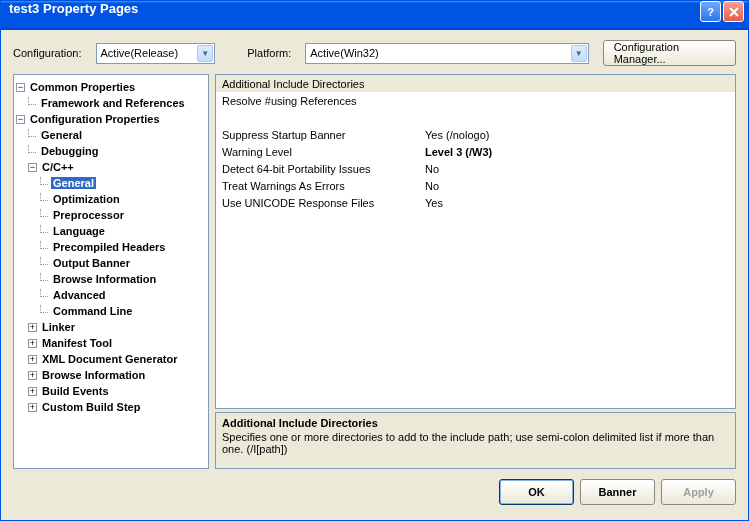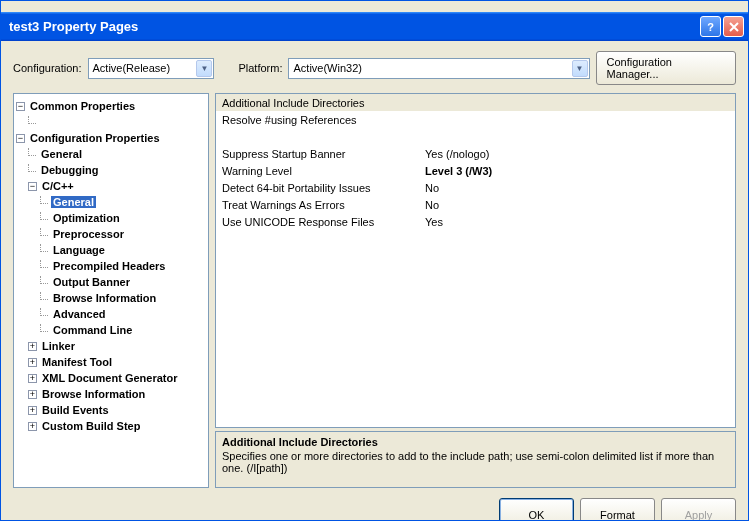--- a/index.html
+++ b/index.html
@@ -1,47 +1,47 @@
 <!DOCTYPE html>
 <html><head>
 <meta charset="utf-8">
 <style>
 * { box-sizing: border-box; font-family: Tahoma, sans-serif; font-size: 11px; }
 body { margin: 0; background: #ece9d8; width: 749px; height: 521px; overflow: hidden; border: 1px solid #0054e3; }
-.titlebar { height: 29px; background: linear-gradient(to bottom, #3a95ff 0%, #0054e3 8%, #0054e3 92%, #003ec7 100%); display: flex; align-items: center; padding: 0 4px 0 8px; margin-top: 11px; }
+.titlebar { height: 29px; background: linear-gradient(to bottom, #3a95ff 0%, #0054e3 8%, #0054e3 92%, #003ec7 100%); display: flex; padding: 0 4px 0 8px; }
 .titlebar-text { color: #fff; font-weight: bold; font-size: 13px; flex: 1; }
 .titlebar-btns { display: flex; gap: 2px; }
 .titlebar-btn { width: 21px; height: 21px; border-radius: 3px; border: 1px solid #fff; display: flex; align-items: center; justify-content: center; color: #fff; font-weight: bold; font-size: 11px; }
 .help-btn { background: linear-gradient(to bottom, #6fa8ff, #2d76e8); }
 .close-btn { background: linear-gradient(to bottom, #f5a193, #e45d4b); }
 .content { padding: 10px 12px; }
-.toprow { display: flex; align-items: center; gap: 6px; margin-bottom: 8px; }
+.toprow { display: flex; align-items: center; gap: 14px; margin-bottom: 8px; }
 .label { color: #000; }
 .combo { height: 21px; background: #fff; border: 1px solid #7f9db9; display: flex; align-items: center; padding: 0 1px 0 4px; }
 .combo-arrow { width: 16px; height: 17px; background: linear-gradient(to bottom, #ddecfe, #c2dcfd); border: 1px solid #b4c8ec; border-radius: 2px; margin-left: auto; display: flex; align-items: center; justify-content: center; color: #4d6185; font-size: 8px; }
-.btn { height: 34px; background: linear-gradient(to bottom, #fff, #ece9d8); border: 1px solid #888; border-radius: 3px; padding: 0 10px; display: flex; align-items: center; justify-content: center; cursor: default; }
+.btn { height: 26px; background: linear-gradient(to bottom, #fff, #ece9d8); border: 1px solid #888; border-radius: 3px; padding: 0 10px; display: flex; align-items: center; justify-content: center; cursor: default; }
 .btn.disabled { color: #a0a0a0; }
 .main { display: flex; gap: 6px; height: 395px; }
 .tree { width: 196px; background: #fff; border: 1px solid #7f9db9; padding: 4px 2px; overflow: auto; }
 .tree-node { display: flex; align-items: center; height: 16px; padding-left: 0; white-space: nowrap; }
 .tree-toggle { width: 9px; height: 9px; border: 1px solid #8c96ab; display: inline-flex; align-items: center; justify-content: center; font-size: 9px; line-height: 1; margin-right: 3px; color: #000; background: #fff; }
 .tree-spacer { display: inline-block; width: 12px; }
 .dotted { border-left: 1px dotted #999; border-bottom: 1px dotted #999; width: 8px; height: 8px; display: inline-block; margin-right: 3px; margin-bottom: 4px; }
 .tree-label { padding: 0 2px; font-weight: bold; }
 .tree-label.selected { background: #316ac5; color: #fff; }
 .right { flex: 1; display: flex; flex-direction: column; gap: 3px; }
 .grid { flex: 1; background: #fff; border: 1px solid #7f9db9; overflow: auto; }
 .grid-row { display: flex; height: 17px; align-items: center; }
 .grid-row.header { background: #ece9d8; }
 .grid-cell-l { width: 205px; padding-left: 6px; }
 .grid-cell-r { flex: 1; padding-left: 4px; }
 .bold { font-weight: bold; }
 .desc { height: 57px; background: #ece9d8; border: 1px solid #7f9db9; padding: 4px 6px; }
 .desc-title { font-weight: bold; margin-bottom: 2px; }
-.bottom { display: flex; justify-content: flex-end; gap: 6px; margin-top: 10px; }
+.bottom { display: flex; justify-content: flex-end; gap: 6px; margin-top: 10px; font-weight: bold; }
 .bottom .btn { width: 75px; }
 .btn.default { border: 1px solid #003c74; box-shadow: inset 0 0 0 1px #88b0e2; }
 </style>
 </head>
 <body>
 
 <div class="titlebar">
   <span class="titlebar-text">test3 Property Pages</span>
   <div class="titlebar-btns">
     <div class="titlebar-btn help-btn">?</div>
@@ -72,20 +72,21 @@
 
   <div class="main">
     <div class="tree">
       <div class="tree-node">
           <span class="tree-toggle">−</span>
           <span class="tree-label">Common Properties</span>
         </div>
       <div class="tree-node">
           <span class="tree-spacer"></span>
           <span class="dotted"></span>
+          <span class="tree-label">Framework and References</span>
         </div>
       <div class="tree-node">
           <span class="tree-toggle">−</span>
           <span class="tree-label">Configuration Properties</span>
         </div>
       <div class="tree-node">
           <span class="tree-spacer"></span>
           <span class="dotted"></span>
           <span class="tree-label">General</span>
         </div>
@@ -223,19 +224,19 @@
         <div>Specifies one or more directories to add to the include path; use semi-colon delimited list if more than one.     (/I[path])</div>
       </div>
     </div>
   </div>
 
   <div class="bottom">
     <div class="btn default">
         <span>OK</span>
       </div>
     <div class="btn">
-        <span>Format</span>
+        <span>Banner</span>
       </div>
     <div class="btn disabled">
         <span>Apply</span>
       </div>
   </div>
 </div>
 
 </body></html>

